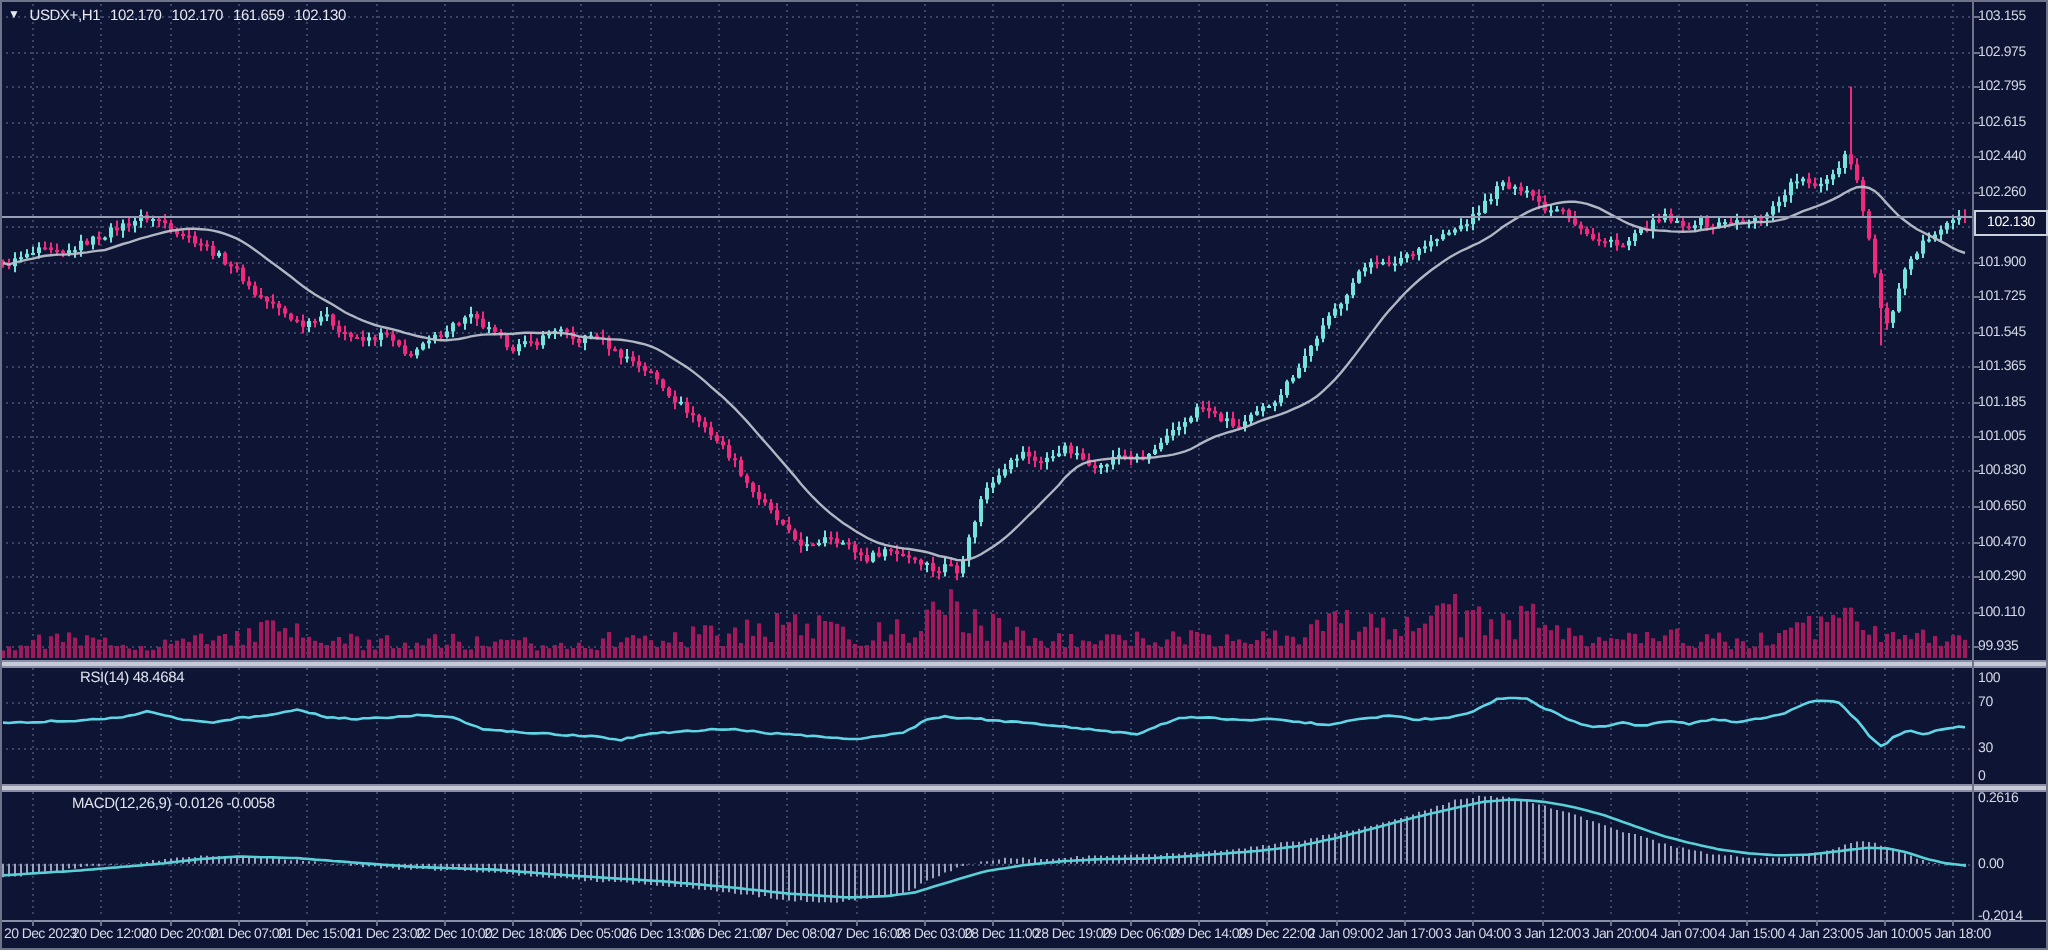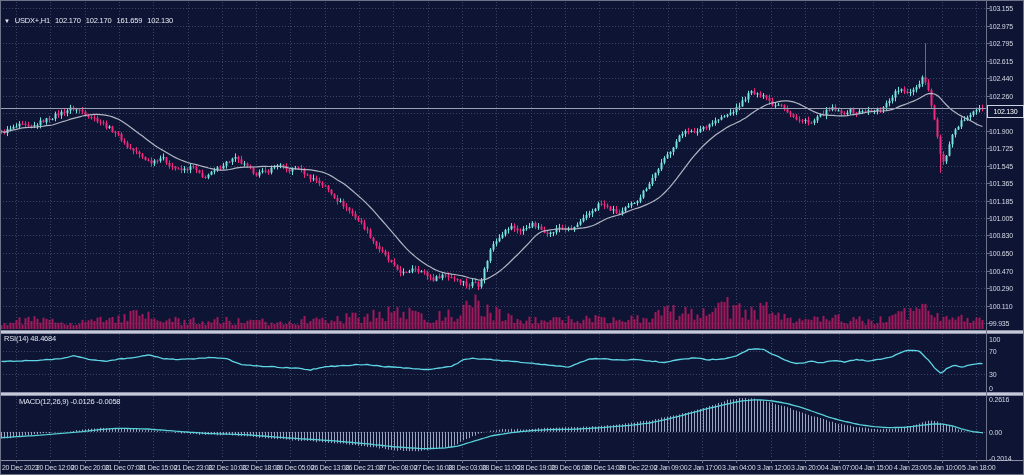--- a/index.html
+++ b/index.html
@@ -3,25 +3,25 @@
 <meta charset="utf-8">
 <style>
   html,body{margin:0;padding:0;background:#0e1434;}
   .screen{position:relative;width:1024px;height:475px;background:#0e1434;overflow:hidden;
           font-family:"Liberation Sans",sans-serif;}
   #chart-svg{position:absolute;left:0;top:0;z-index:1;}
   #labels{position:absolute;left:0;top:0;width:100%;height:100%;z-index:6;pointer-events:none;}
   .axlab{position:absolute;font-size:7px;color:#d4d8e4;white-space:nowrap;letter-spacing:-0.2px;line-height:9px;}
   .tlab{position:absolute;font-size:7px;color:#d4d8e4;white-space:nowrap;letter-spacing:-0.3px;line-height:9px;}
   .titlebar{position:absolute;left:4px;top:3px;z-index:8;display:flex;gap:5px;align-items:center;
-            font-size:7.5px;color:#e6e9f2;letter-spacing:-0.2px;margin-top:13px;}
+            font-size:7.5px;color:#e6e9f2;letter-spacing:-0.2px;}
   .titlebar .tri{font-size:6px;color:#e6e9f2;cursor:pointer;}
-  .ind-label{position:absolute;z-index:8;font-size:7.5px;color:#dfe3ee;letter-spacing:-0.2px;}
+  .ind-label{position:absolute;z-index:8;font-size:7.5px;color:#dfe3ee;letter-spacing:-0.2px;margin-left:36px;}
   .ind-label.rsi{left:4px;top:334px;}
-  .ind-label.macd{left:19px;top:397px;}
+  .ind-label.macd{left:0;top:397px;}
   .price-badge{position:absolute;left:987px;top:105px;width:35px;height:11px;z-index:9;
                background:#0e1434;border:1px solid #ccd1e0;color:#ffffff;font-size:7px;
                display:flex;align-items:center;justify-content:center;letter-spacing:-0.2px;}
   .ov{position:absolute;z-index:5;background:transparent;}
   .ov.main{left:0;top:0;width:986px;height:330px;}
   .ov.rsi{left:0;top:334px;width:986px;height:58px;}
   .ov.macd{left:0;top:396px;width:986px;height:64px;}
   .ov.paxis{left:986px;top:0;width:38px;height:460px;cursor:ns-resize;}
   .ov.taxis{left:0;top:460px;width:1024px;height:15px;cursor:ew-resize;}
   .sep-handle{position:absolute;left:0;width:1024px;height:4px;z-index:5;cursor:row-resize;background:transparent;}

